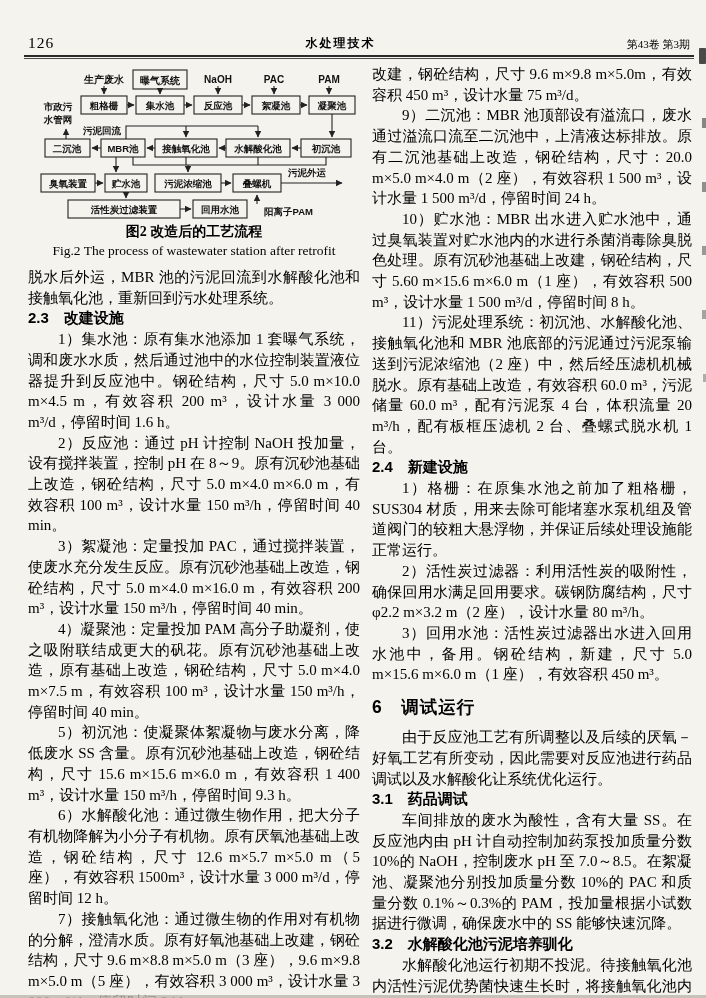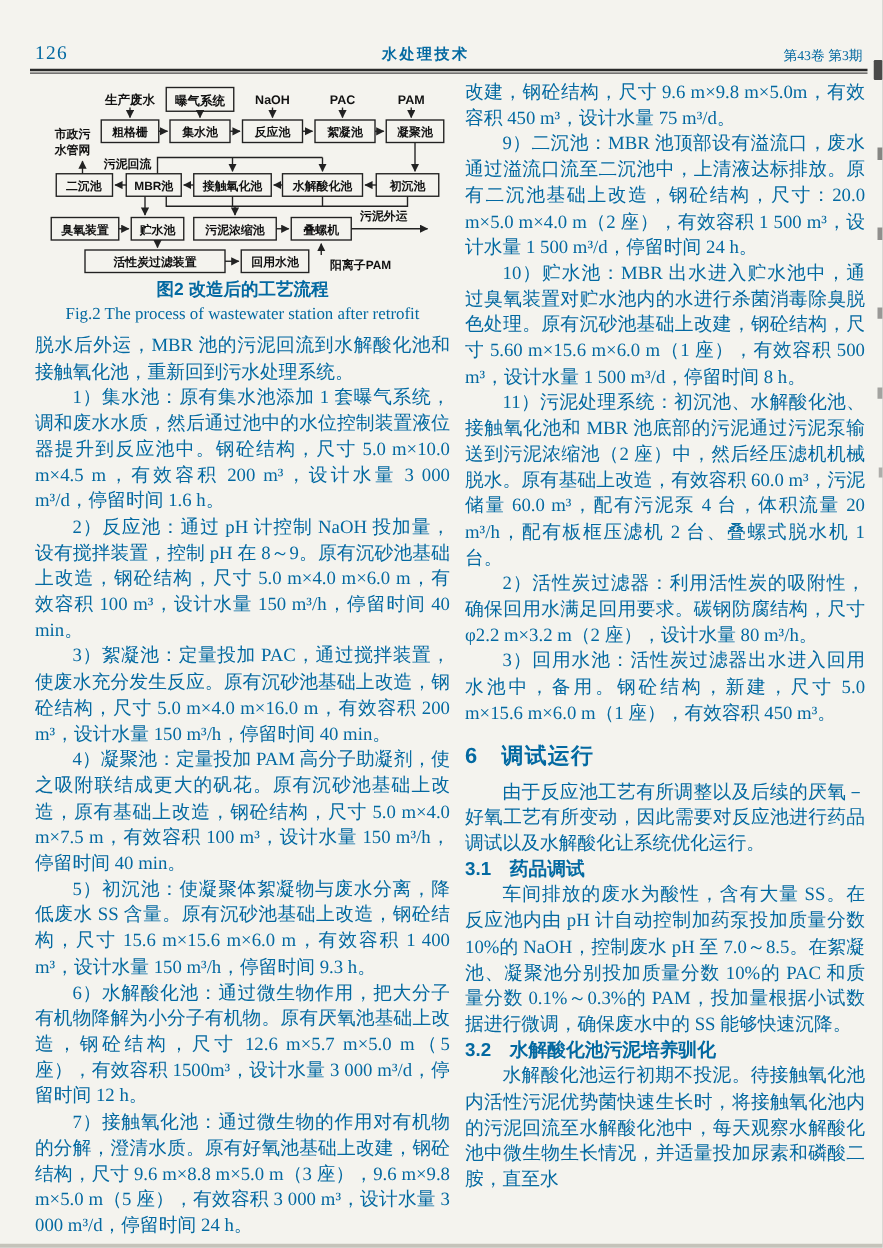--- a/index.html
+++ b/index.html
@@ -1,20 +1,20 @@
 <!DOCTYPE html>
 <html><head>
 <meta charset="utf-8">
 <style>
   * { margin:0; padding:0; box-sizing:border-box; }
   html,body { width:706px; }
   body { font-family:"Liberation Serif","DejaVu Serif",serif; background:#888; }
   .page {
     position:relative; width:706px; height:998px;
-    background:#f4f3ee; color:#0369a1; overflow:hidden;
+    background:#f4f3ee; color:#000000; overflow:hidden;
   }
   
   .hdr {
     position:absolute; top:28px; left:28px; right:16px; height:24px;
     display:flex; justify-content:space-between; align-items:flex-end;
   }
   .hdr .pageno { font-size:15.5px; letter-spacing:1px; }
   .hdr .jtitle { font-family:"Liberation Sans","DejaVu Sans",sans-serif; font-weight:bold; font-size:12px; letter-spacing:2px; }
   .hdr .issue { font-size:11px; }
   .hdr-rule { position:absolute; top:55px; left:24px; right:12px; height:4px;
@@ -25,21 +25,21 @@
   .col-right { left:372px; width:320px; }
   .para, .h2 { font-size:15px; line-height:20.7px; text-align:justify; }
   .para { text-indent:2em; }
   .para.cont { text-indent:0; }
   .h2 { font-family:"Liberation Sans","DejaVu Sans",sans-serif; font-weight:bold; text-indent:0; }
   .h1 { font-family:"Liberation Sans","DejaVu Sans",sans-serif; font-weight:bold;
         font-size:17.5px; line-height:22px; margin:11px 0 9px 0; letter-spacing:1px; }
   
   .figure { width:332px; margin-bottom:6px; }
   .figure svg { display:block; }
-  .figcap-cn { font-family:Liberation Sans, sans-serif; font-weight:bold;
+  .figcap-cn { font-family:Liberation Serif, serif; font-weight:bold;
                font-size:14px; text-align:center; margin-top:3px; }
   .figcap-en { font-size:13.5px; text-align:center; margin-top:2px; margin-bottom:8px; }
   
   .nbox { fill:none; stroke:#222; stroke-width:1.1; }
   .flow { stroke:#222; stroke-width:1.1; fill:none; }
   .ntxt { font-family:"Liberation Sans","DejaVu Sans",sans-serif; font-weight:bold;
           font-size:9.5px; fill:#111; text-anchor:middle; }
   .ltxt { font-family:"Liberation Sans","DejaVu Sans",sans-serif; font-weight:bold;
           font-size:9.5px; fill:#111; }
   .itxt { font-family:"Liberation Sans","DejaVu Sans",sans-serif; font-weight:bold;
@@ -160,35 +160,38 @@
         <text class="ntxt" x="96" y="149">活性炭过滤装置</text>
         <rect class="nbox" x="165" y="136" width="54" height="18"></rect>
         <text class="ntxt" x="192" y="149">回用水池</text>
         <line class="flow" x1="152" y1="145" x2="163" y2="145" marker-end="url(#ah)"></line>
       </svg>
       <div class="figcap-cn">图2    改造后的工艺流程</div>
       <div class="figcap-en">Fig.2    The process of wastewater station after retrofit</div>
     </div>
 
     <div class="para cont">脱水后外运，MBR 池的污泥回流到水解酸化池和接触氧化池，重新回到污水处理系统。</div>
+    <div class="h2">2.3　改建设施</div>
     <div class="para">1）集水池：原有集水池添加 1 套曝气系统，调和废水水质，然后通过池中的水位控制装置液位器提升到反应池中。钢砼结构，尺寸 5.0 m×10.0 m×4.5 m，有效容积 200 m³，设计水量 3 000 m³/d，停留时间 1.6 h。</div>
     <div class="para">2）反应池：通过 pH 计控制 NaOH 投加量，设有搅拌装置，控制 pH 在 8～9。原有沉砂池基础上改造，钢砼结构，尺寸 5.0 m×4.0 m×6.0 m，有效容积 100 m³，设计水量 150 m³/h，停留时间 40 min。</div>
     <div class="para">3）絮凝池：定量投加 PAC，通过搅拌装置，使废水充分发生反应。原有沉砂池基础上改造，钢砼结构，尺寸 5.0 m×4.0 m×16.0 m，有效容积 200 m³，设计水量 150 m³/h，停留时间 40 min。</div>
     <div class="para">4）凝聚池：定量投加 PAM 高分子助凝剂，使之吸附联结成更大的矾花。原有沉砂池基础上改造，原有基础上改造，钢砼结构，尺寸 5.0 m×4.0 m×7.5 m，有效容积 100 m³，设计水量 150 m³/h，停留时间 40 min。</div>
     <div class="para">5）初沉池：使凝聚体絮凝物与废水分离，降低废水 SS 含量。原有沉砂池基础上改造，钢砼结构，尺寸 15.6 m×15.6 m×6.0 m，有效容积 1 400 m³，设计水量 150 m³/h，停留时间 9.3 h。</div>
     <div class="para">6）水解酸化池：通过微生物作用，把大分子有机物降解为小分子有机物。原有厌氧池基础上改造，钢砼结构，尺寸 12.6 m×5.7 m×5.0 m（5 座），有效容积 1500m³，设计水量 3 000 m³/d，停留时间 12 h。</div>
     <div class="para">7）接触氧化池：通过微生物的作用对有机物的分解，澄清水质。原有好氧池基础上改建，钢砼结构，尺寸 9.6 m×8.8 m×5.0 m（3 座），9.6 m×9.8 m×5.0 m（5 座），有效容积 3 000 m³，设计水量 3 000 m³/d，停留时间 24 h。</div>
 
   </div>
 
   <div class="col col-right">
     <div class="para cont">改建，钢砼结构，尺寸 9.6 m×9.8 m×5.0m，有效容积 450 m³，设计水量 75 m³/d。</div>
     <div class="para">9）二沉池：MBR 池顶部设有溢流口，废水通过溢流口流至二沉池中，上清液达标排放。原有二沉池基础上改造，钢砼结构，尺寸：20.0 m×5.0 m×4.0 m（2 座），有效容积 1 500 m³，设计水量 1 500 m³/d，停留时间 24 h。</div>
     <div class="para">10）贮水池：MBR 出水进入贮水池中，通过臭氧装置对贮水池内的水进行杀菌消毒除臭脱色处理。原有沉砂池基础上改建，钢砼结构，尺寸 5.60 m×15.6 m×6.0 m（1 座），有效容积 500 m³，设计水量 1 500 m³/d，停留时间 8 h。</div>
     <div class="para">11）污泥处理系统：初沉池、水解酸化池、接触氧化池和 MBR 池底部的污泥通过污泥泵输送到污泥浓缩池（2 座）中，然后经压滤机机械脱水。原有基础上改造，有效容积 60.0 m³，污泥储量 60.0 m³，配有污泥泵 4 台，体积流量 20 m³/h，配有板框压滤机 2 台、叠螺式脱水机 1 台。</div>
+    <div class="h2">2.4　新建设施</div>
+    <div class="para">1）格栅：在原集水池之前加了粗格栅，SUS304 材质，用来去除可能堵塞水泵机组及管道阀门的较粗大悬浮物，并保证后续处理设施能正常运行。</div>
     <div class="para">2）活性炭过滤器：利用活性炭的吸附性，确保回用水满足回用要求。碳钢防腐结构，尺寸 φ2.2 m×3.2 m（2 座），设计水量 80 m³/h。</div>
     <div class="para">3）回用水池：活性炭过滤器出水进入回用水池中，备用。钢砼结构，新建，尺寸 5.0 m×15.6 m×6.0 m（1 座），有效容积 450 m³。</div>
     <div class="h1">6　调试运行</div>
     <div class="para">由于反应池工艺有所调整以及后续的厌氧－好氧工艺有所变动，因此需要对反应池进行药品调试以及水解酸化让系统优化运行。</div>
     <div class="h2">3.1　药品调试</div>
     <div class="para">车间排放的废水为酸性，含有大量 SS。在反应池内由 pH 计自动控制加药泵投加质量分数 10%的 NaOH，控制废水 pH 至 7.0～8.5。在絮凝池、凝聚池分别投加质量分数 10%的 PAC 和质量分数 0.1%～0.3%的 PAM，投加量根据小试数据进行微调，确保废水中的 SS 能够快速沉降。</div>
     <div class="h2">3.2　水解酸化池污泥培养驯化</div>
     <div class="para">水解酸化池运行初期不投泥。待接触氧化池内活性污泥优势菌快速生长时，将接触氧化池内的污泥回流至水解酸化池中，每天观察水解酸化池中微生物生长情况，并适量投加尿素和磷酸二胺，直至水</div>
   </div>
 

